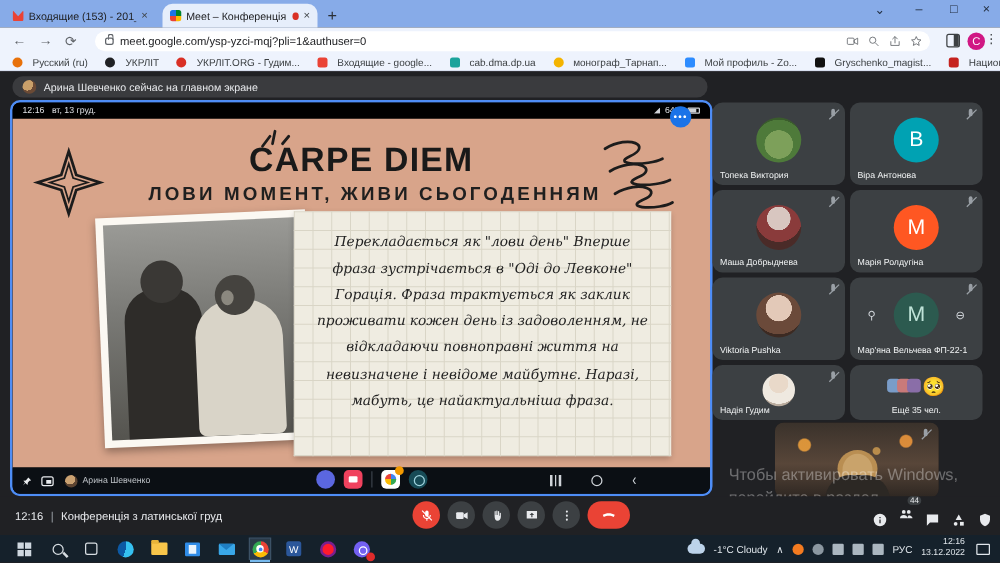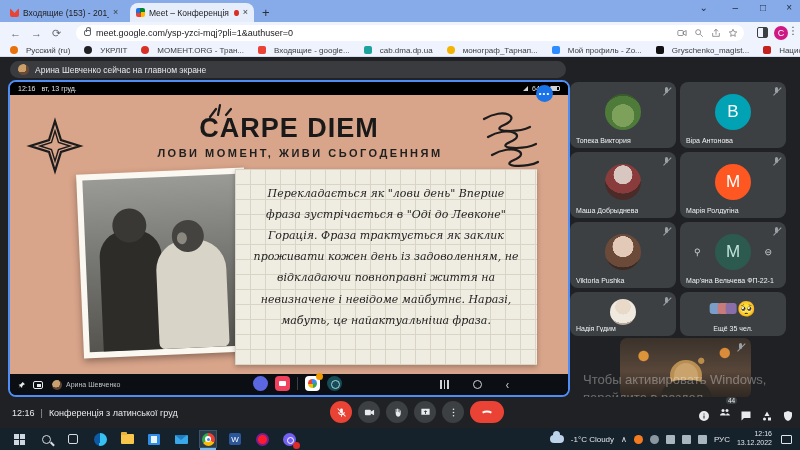--- a/index.html
+++ b/index.html
@@ -49,21 +49,21 @@
 
   #maintile { left:8px; top:23px; width:562px; height:317px; background:#000; border:2px solid #4e8df6; border-radius:8px; overflow:hidden; }
   #droidtop { left:0; top:0; width:558px; height:13px; background:#000; color:#dfe1e5; font-size:7px; display:flex; align-items:center; padding:0 8px; gap:6px; }
   #droidtop .right { margin-left:auto; display:flex; align-items:center; gap:4px; }
   .batt { width:10px; height:5px; border:1px solid #cfd2d6; border-radius:1px; position:relative; }
   .batt::before { content:""; position:absolute; left:0; top:0; bottom:0; width:6px; background:#cfd2d6; }
   .sicon { width:5px; height:5px; background:#cfd2d6; clip-path:polygon(0 100%,100% 0,100% 100%); }
 
   #slide { left:0; top:13px; width:558px; height:279px; background:#d8a48a; overflow:hidden; }
   #slide-title { position:absolute; left:0; top:18px; width:558px; text-align:center; font-size:27px; font-weight:800; letter-spacing:1px; color:#191919; }
-  #slide-sub { position:absolute; left:0; top:52px; width:580px; text-align:center; font-size:11px; font-weight:700; letter-spacing:2.5px; color:#1f1f1f; }
+  #slide-sub { position:absolute; left:0; top:52px; width:580px; text-align:center; font-size:15px; font-weight:700; letter-spacing:2.5px; color:#1f1f1f; }
   #paper { position:absolute; left:225px; top:74px; width:302px; height:196px; background:#efece1; background-image:linear-gradient(#d9d5c6 1px, transparent 1px), linear-gradient(90deg,#d9d5c6 1px, transparent 1px); background-size:15px 15px; box-shadow:0 2px 5px rgba(0,0,0,.25); padding:14px 16px; }
   #paper p { font-family:"DejaVu Serif", serif; font-style:italic; font-size:11px; line-height:1.92; color:#222; text-align:center; }
   #photo { position:absolute; left:70px; top:76px; width:168px; height:184px; background:#fbf8f2; padding:6px; transform:rotate(-2.5deg); box-shadow:0 3px 7px rgba(0,0,0,.35); }
   #photo .ph { width:100%; height:100%; background:linear-gradient(180deg,#9a9a96 0%,#7b7b77 40%,#55544f 100%); position:relative; overflow:hidden; }
   .fig { position:absolute; bottom:0; }
   .fig1 { left:14px; width:62px; height:120px; background:#2e2c29; border-radius:26px 26px 0 0; }
   .fig1::before { content:""; position:absolute; left:14px; top:-22px; width:34px; height:34px; border-radius:50%; background:#3a3835; }
   .fig2 { left:70px; width:70px; height:108px; background:#d9d4c8; border-radius:30px 30px 6px 6px; }
   .fig2::before { content:""; position:absolute; left:17px; top:-20px; width:32px; height:32px; border-radius:50%; background:#45433f; }
   .fig2::after { content:""; position:absolute; left:22px; top:-8px; width:10px; height:12px; border-radius:50%; background:#8b887f; }
@@ -233,21 +233,21 @@
     <span class="bm">
         <i class="bmi bmi1"></i>
         <span>Русский (ru)</span>
       </span>
     <span class="bm">
         <i class="bmi bmi2"></i>
         <span>УКРЛІТ</span>
       </span>
     <span class="bm">
         <i class="bmi bmi3"></i>
-        <span>МОМЕНТ.ORG - Тран...</span>
+        <span>УКРЛІТ.ORG - Гудим...</span>
       </span>
     <span class="bm">
         <i class="bmi bmi4"></i>
         <span>Входящие - google...</span>
       </span>
     <span class="bm">
         <i class="bmi bmi5"></i>
         <span>cab.dma.dp.ua</span>
       </span>
     <span class="bm">

